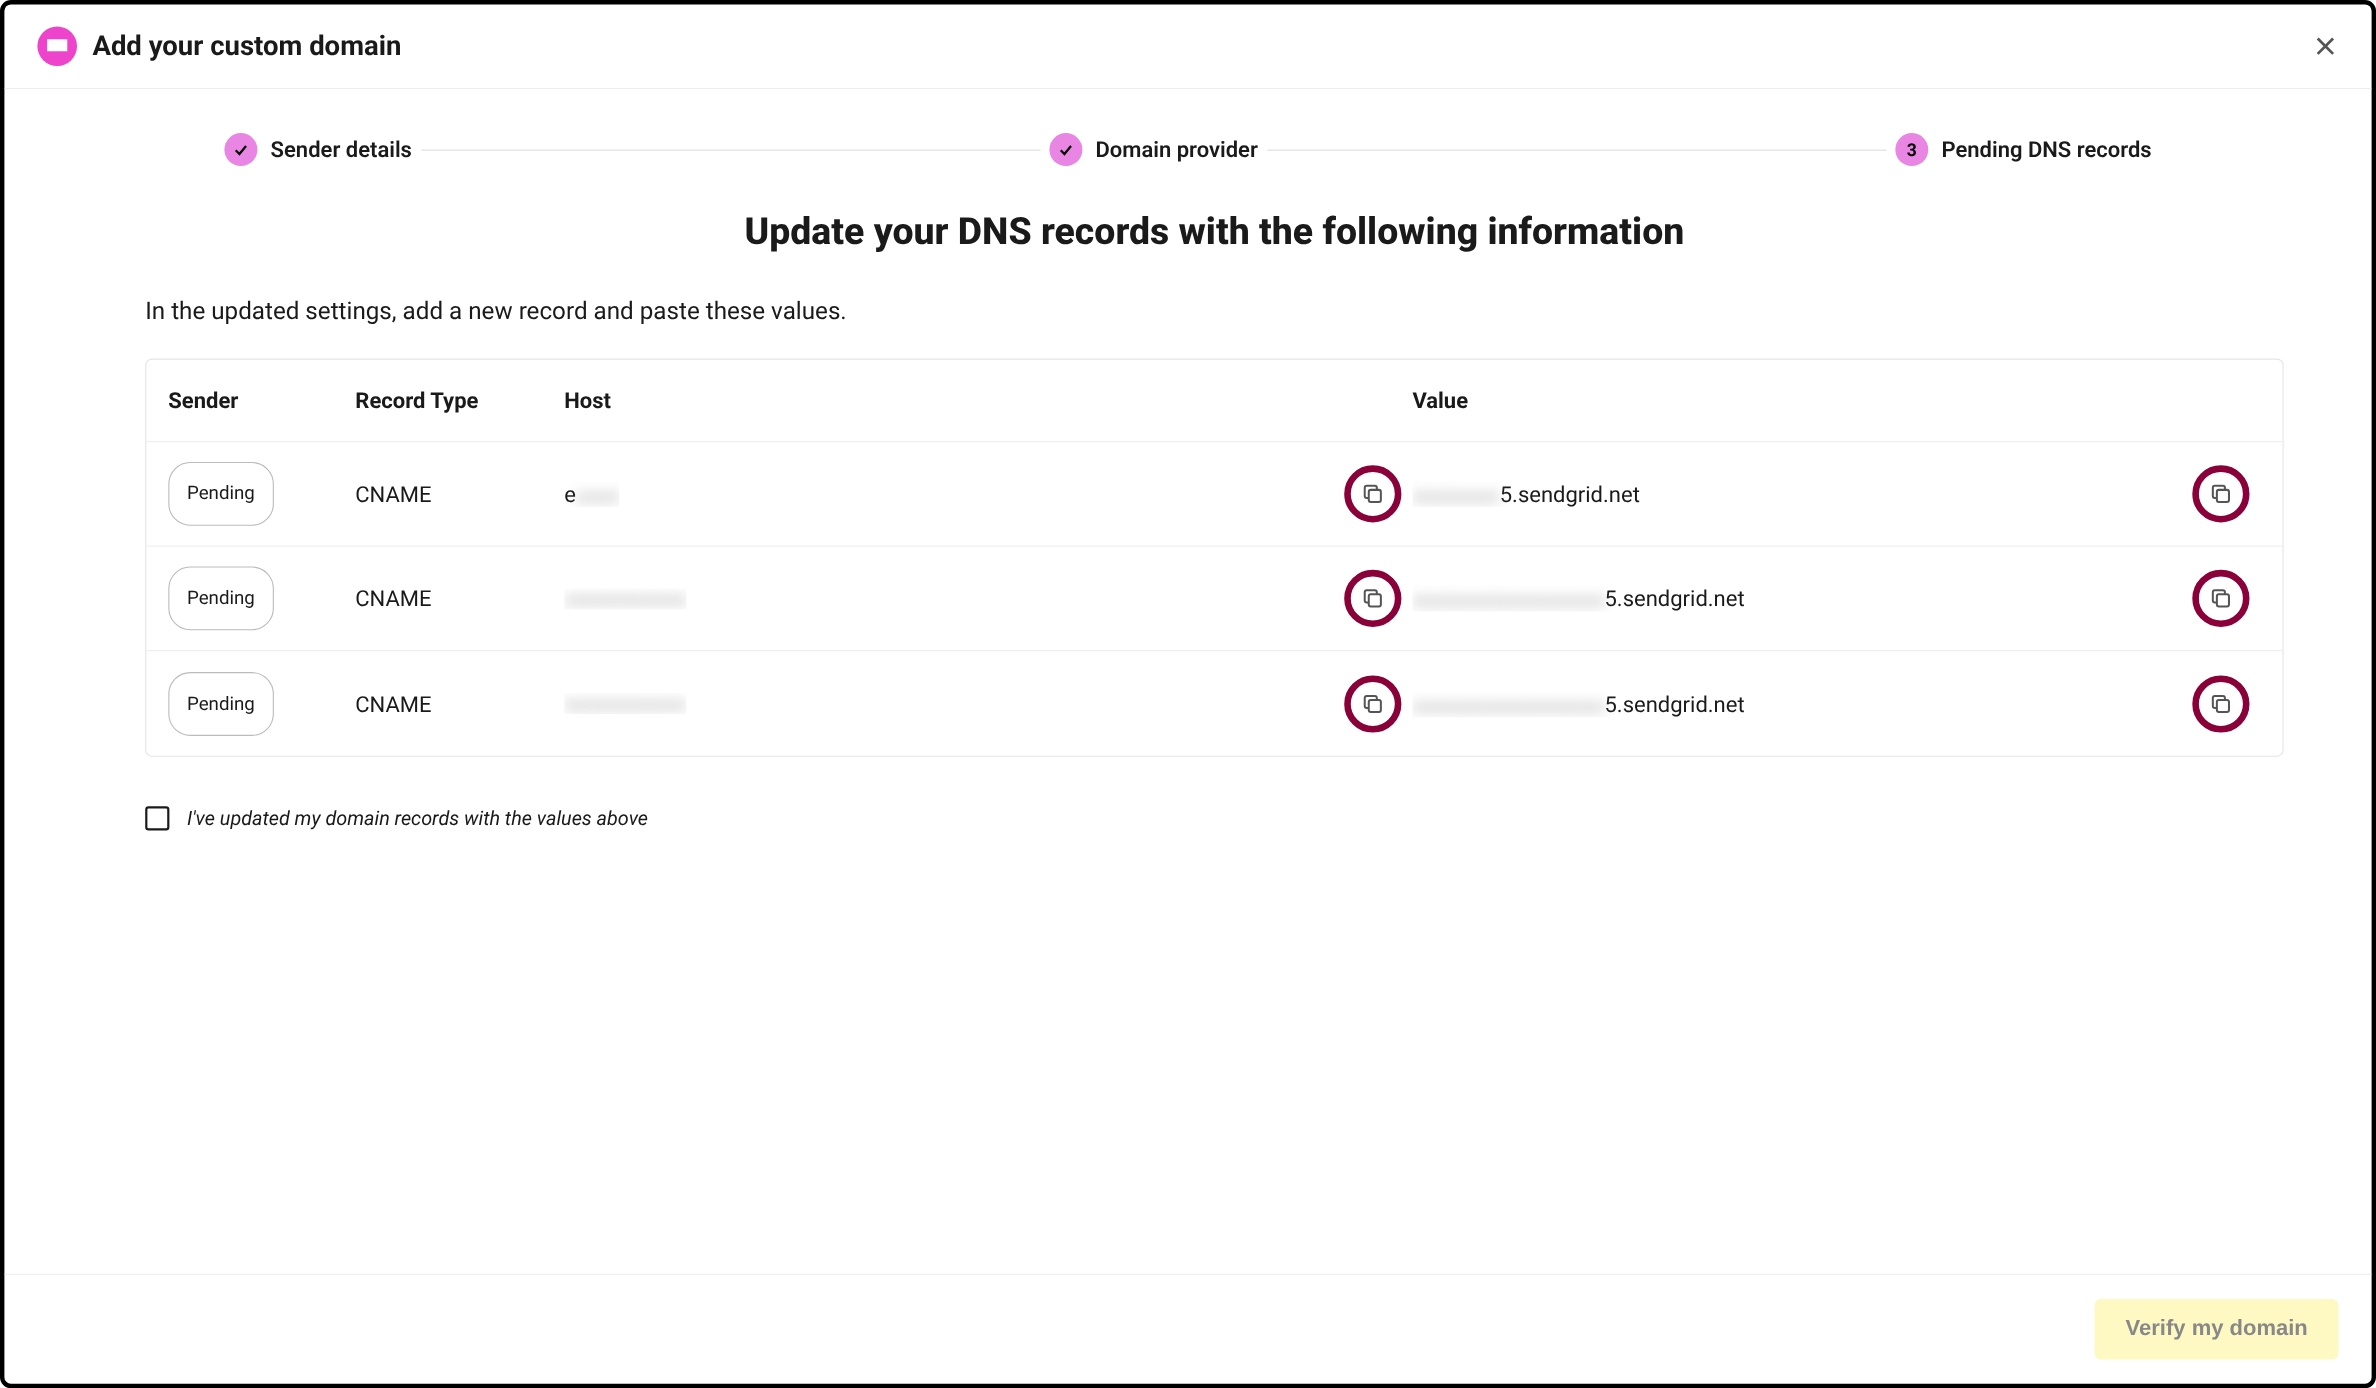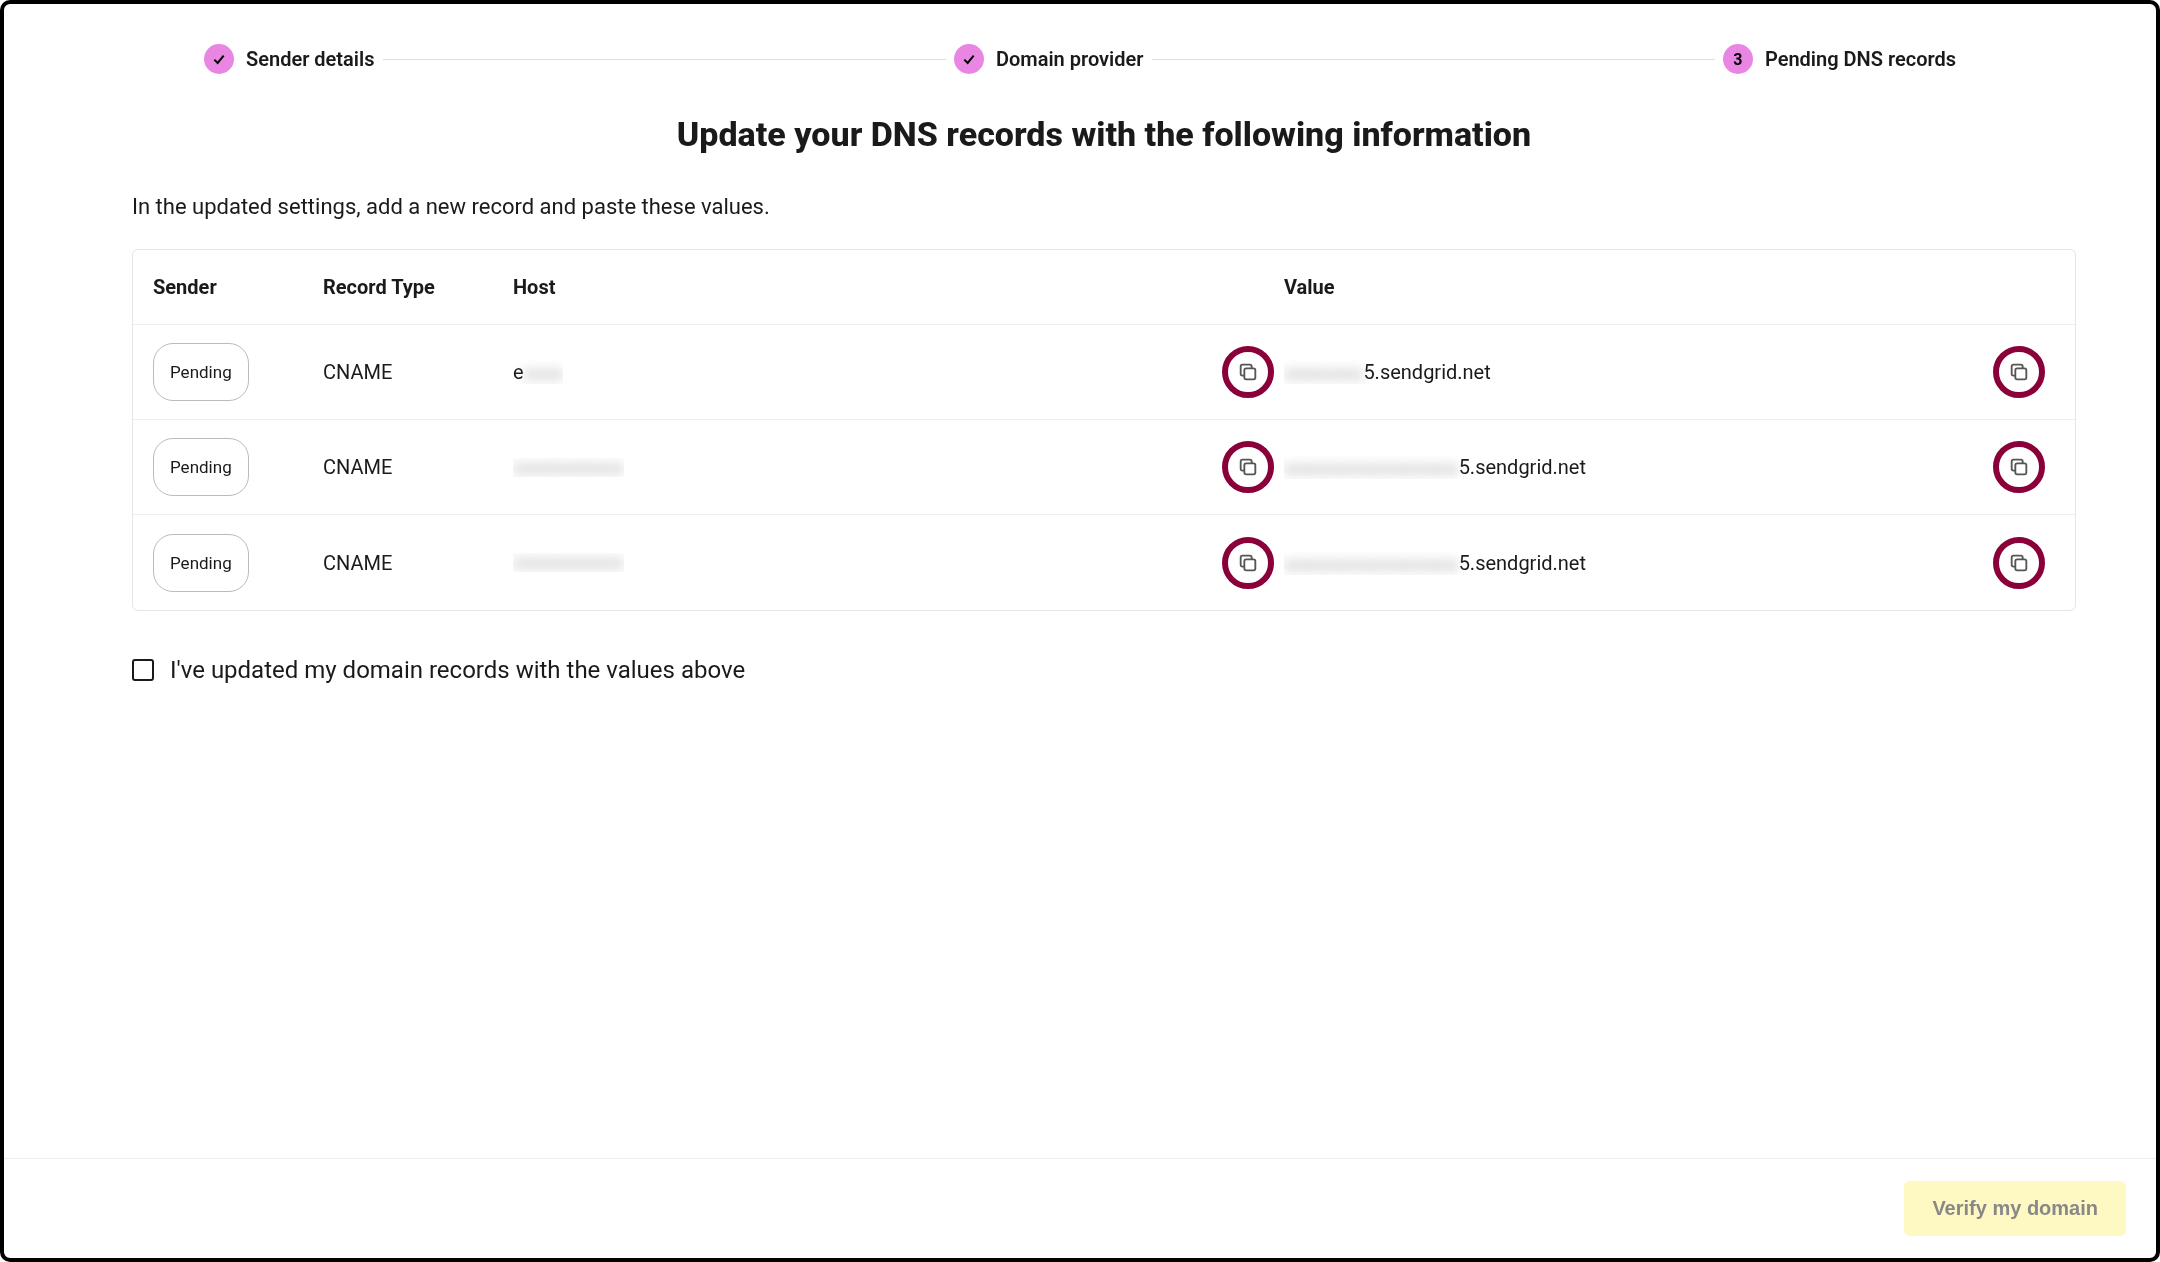--- a/index.html
+++ b/index.html
@@ -206,21 +206,22 @@
       margin-top: 45px;
     }
     .checkbox {
       width: 22px;
       height: 22px;
       border: 2.5px solid #1a1a1a;
       border-radius: 3px;
       cursor: pointer;
     }
     .confirm-label {
-      font-size: 24px;
+      font-size: 18px;
+      font-style: italic;
     }
     
     .modal-footer {
       border-top: 1px solid #eee;
       padding: 22px 30px;
       display: flex;
       justify-content: flex-end;
     }
     .verify-btn {
       background: #fef9c3;
@@ -231,20 +232,38 @@
       font-size: 20px;
       font-weight: 600;
       cursor: not-allowed;
     }
   </style>
 </head>
 <body>
 
 <div class="modal">
 
+  <div class="modal-header">
+    <div class="header-left">
+      <span class="logo-icon">
+        <svg viewBox="0 0 24 24">
+            <path d="M2 6l10 6 10-6v12H2z" transform="translate(0,-1)"></path>
+            <path d="M2 6l10 6 10-6" fill="none" stroke="#ee44cc" stroke-width="0"></path>
+            <polygon points="2,5 22,5 12,12"></polygon>
+          </svg>
+      </span>
+      <span class="modal-title">Add your custom domain</span>
+    </div>
+    <span class="close-btn">
+      <svg viewBox="0 0 24 24">
+          <line x1="5" y1="5" x2="19" y2="19"></line>
+          <line x1="19" y1="5" x2="5" y2="19"></line>
+        </svg>
+    </span>
+  </div>
 
   <div class="stepper">
     <div class="step">
       <span class="step-circle done">
         <svg viewBox="0 0 24 24">
             <polyline points="5,13 10,18 19,7"></polyline>
           </svg>
       </span>
       <span class="step-label">Sender details</span>
     </div>

